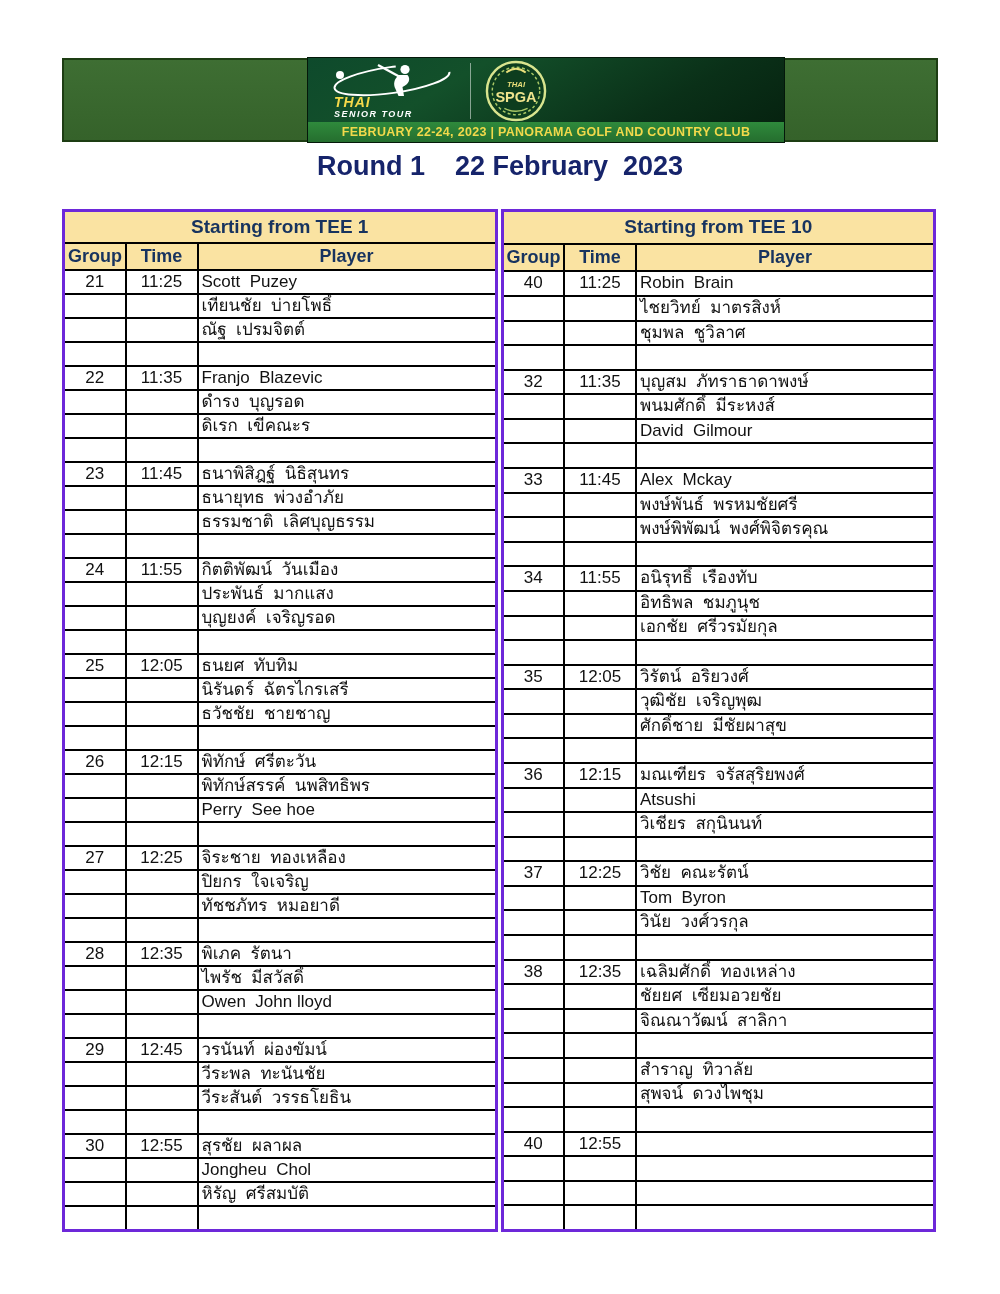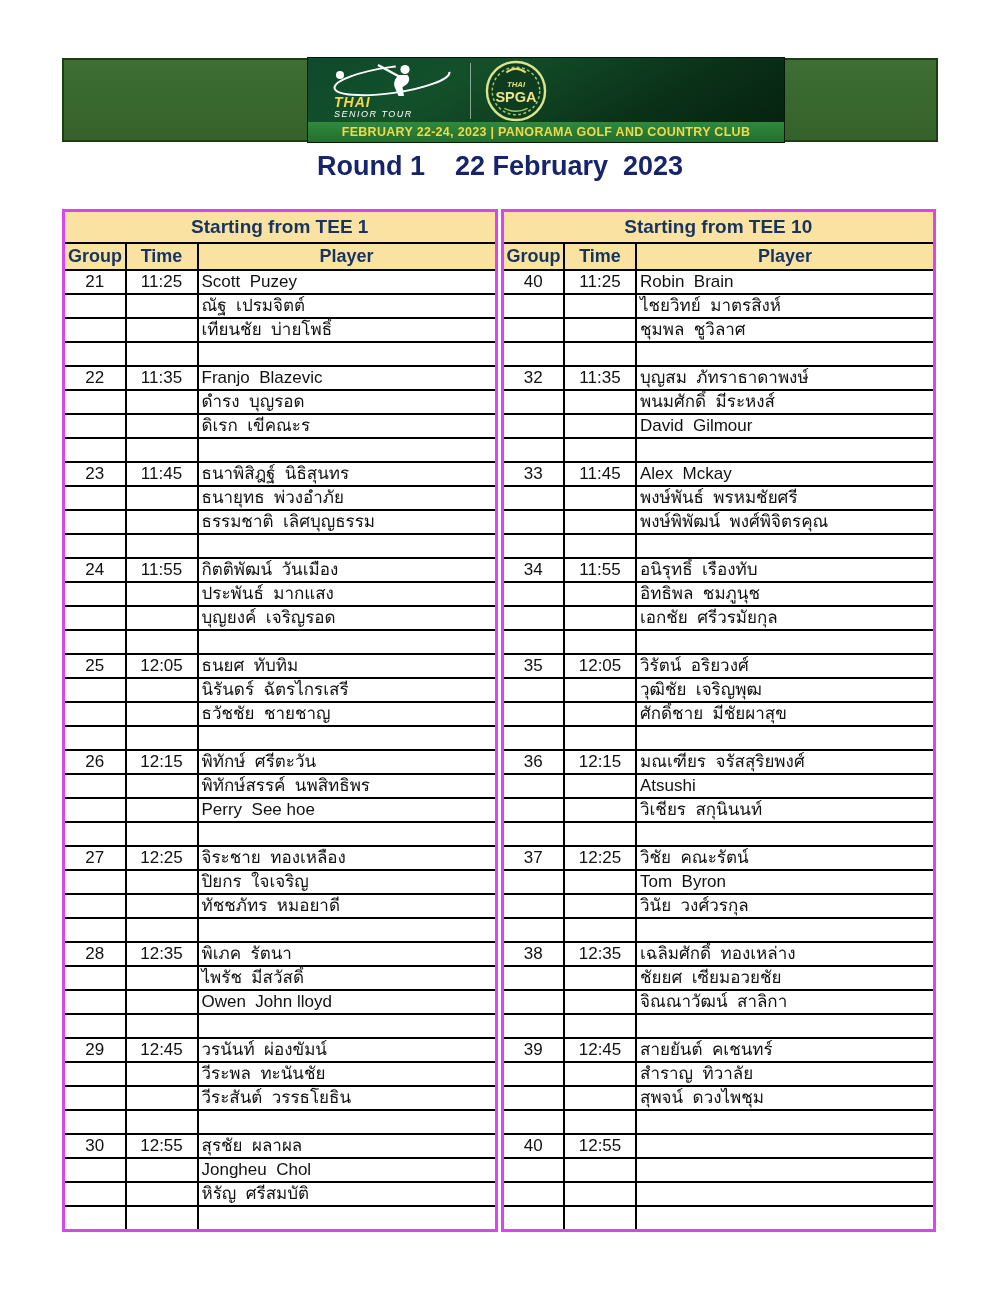--- a/index.html
+++ b/index.html
@@ -24,21 +24,21 @@
     display:flex; flex-direction:column;
     box-shadow:0 0 0 1px #04180a;
   }
   .panel-main { flex:1; display:flex; align-items:center; padding:2px 6px 0 12px; }
   .golfer-block { width:146px; text-align:left; }
   .logo-thai {
     color:#f5d94a; font-style:italic; font-weight:bold; font-size:14px;
     line-height:1; margin:-6px 0 0 14px; letter-spacing:1px;
   }
   .logo-senior {
-    color:#ffffff; font-style:italic; font-weight:normal; font-size:9px;
+    color:#ffffff; font-style:italic; font-weight:bold; font-size:9px;
     line-height:1.2; margin-left:14px; letter-spacing:1.5px;
   }
   .divider { width:1px; height:56px; background:rgba(255,255,255,.5); margin:0 8px 0 4px; }
   .badge-svg { margin:0 6px; }
   .titles { flex:1; text-align:center; padding-right:4px; }
   .title-main {
     color:#f5e04a; font-size:37px; font-weight:bold; letter-spacing:1px;
     line-height:1.0; text-shadow:1px 2px 2px rgba(0,0,0,.6);
   }
   .title-sub {
@@ -53,21 +53,21 @@
   }
 
   
   .round-title {
     margin-top:9px; text-align:center;
     color:#16246b; font-size:27px; font-weight:bold; white-space:pre;
   }
 
   
   .tables { display:flex; gap:3px; margin:27px 0 0 62px; width:874px; }
-  table { border-collapse:collapse; width:436px; table-layout:fixed; border:3px solid #d946ef; }
+  table { border-collapse:collapse; width:436px; table-layout:fixed; border:3px solid #6d28d9; }
   col.c-group { width:62px; }
   col.c-time  { width:72px; }
   th, td { border:2px solid #000; padding:0 3px; overflow:hidden; }
   th.tee-title {
     background:#fae3a2; color:#17335f;
     font-size:19px; font-weight:bold; height:30px; text-align:center;
   }
   th.col-head {
     background:#fae3a2; color:#17335f;
     font-size:18px; font-weight:bold; height:25px; text-align:center;margin-left:29px;
@@ -130,26 +130,26 @@
           <th class="col-head">Player</th>
         </tr>
         <tr>
           <td class="group">21</td>
           <td class="time">11:25</td>
           <td class="player">Scott  Puzey</td>
         </tr>
         <tr>
           <td class="group"></td>
           <td class="time"></td>
+          <td class="player">เทียนชัย  บ่ายโพธิ์</td>
+        </tr>
+        <tr>
+          <td class="group"></td>
+          <td class="time"></td>
           <td class="player">ณัฐ  เปรมจิตต์</td>
-        </tr>
-        <tr>
-          <td class="group"></td>
-          <td class="time"></td>
-          <td class="player">เทียนชัย  บ่ายโพธิ์</td>
         </tr>
         <tr>
           <td class="group"></td>
           <td class="time"></td>
           <td class="player"></td>
         </tr>
         <tr>
           <td class="group">22</td>
           <td class="time">11:35</td>
           <td class="player">Franjo  Blazevic</td>
@@ -500,25 +500,20 @@
           <td class="group"></td>
           <td class="time"></td>
           <td class="player">จิณณาวัฒน์  สาลิกา</td>
         </tr>
         <tr>
           <td class="group"></td>
           <td class="time"></td>
           <td class="player"></td>
         </tr>
         <tr>
-          <td class="group">39</td>
-          <td class="time">12:45</td>
-          <td class="player">สายยันต์  คเชนทร์</td>
-        </tr>
-        <tr>
           <td class="group"></td>
           <td class="time"></td>
           <td class="player">สำราญ  ทิวาลัย</td>
         </tr>
         <tr>
           <td class="group"></td>
           <td class="time"></td>
           <td class="player">สุพจน์  ดวงไพชุม</td>
         </tr>
         <tr>

